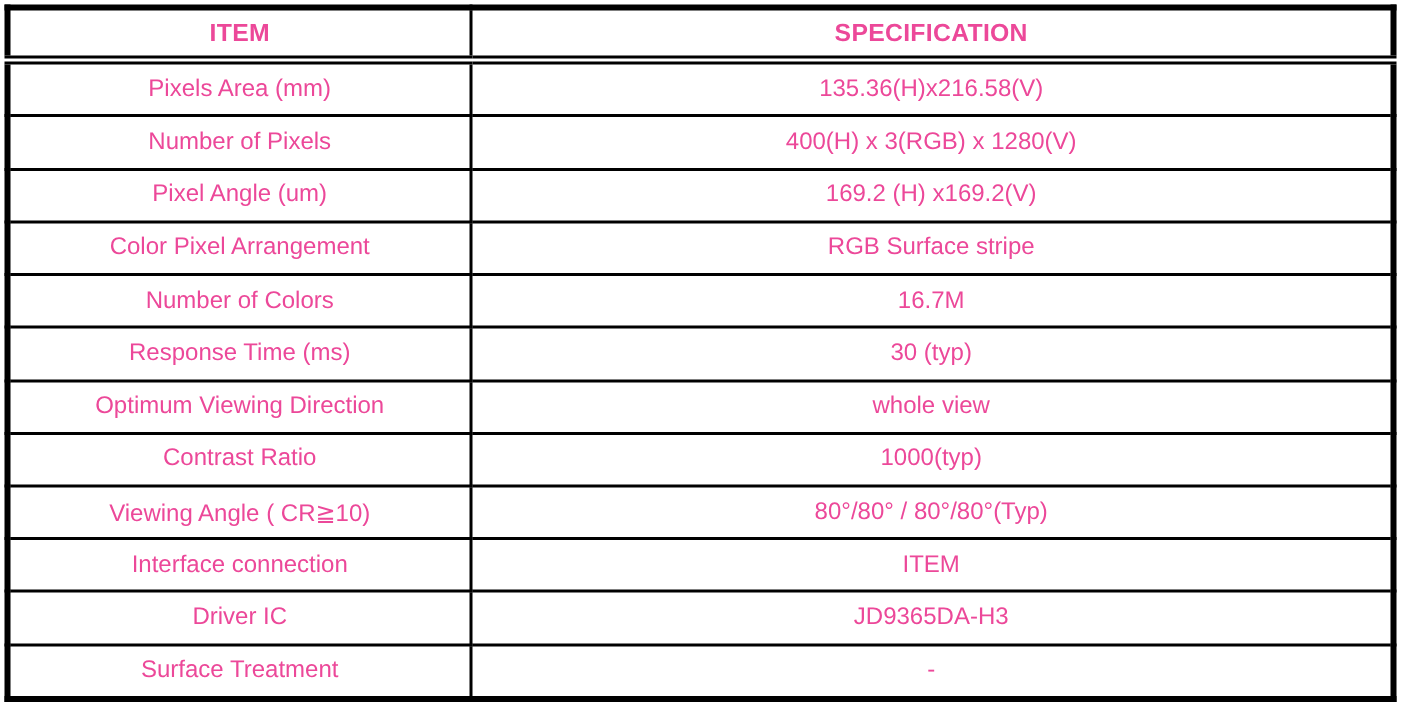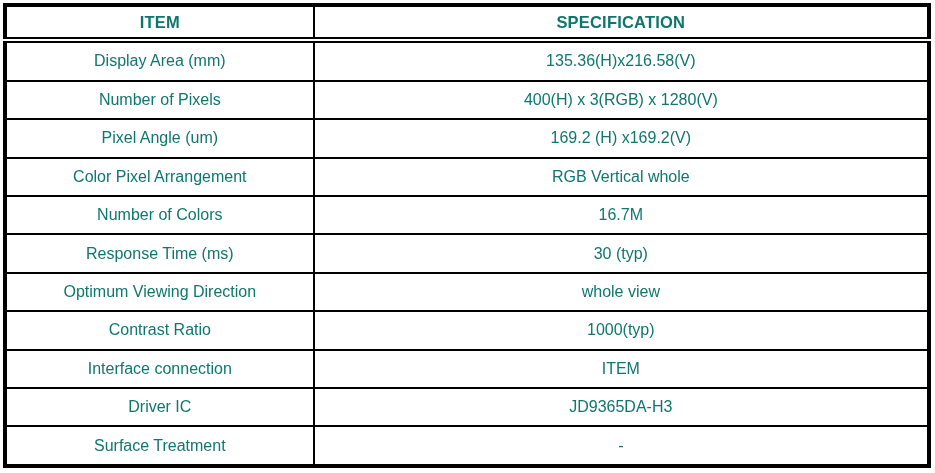--- a/index.html
+++ b/index.html
@@ -19,21 +19,21 @@
     border-collapse: collapse;
     table-layout: fixed;
     background: #ffffff;
   }
 
   table.spec-table th,
   table.spec-table td {
     border: 2px solid #000000;
     text-align: center;
     vertical-align: middle;
-    color: #0f766e;
+    color: #ec4899;
     padding: 0 4px;
     height: 30px;
     overflow: hidden;
     white-space: nowrap;
   }
 
   
   table.spec-table {
     border: 4px solid #000000;
   }
@@ -64,52 +64,56 @@
       <col class="spec-col">
     </colgroup>
     <thead>
       <tr>
         <th>ITEM</th>
         <th>SPECIFICATION</th>
       </tr>
     </thead>
     <tbody>
       <tr>
-        <td>Display Area (mm)</td>
+        <td>Pixels Area (mm)</td>
         <td>135.36(H)x216.58(V)</td>
       </tr>
       <tr>
         <td>Number of Pixels</td>
         <td>400(H) x 3(RGB) x 1280(V)</td>
       </tr>
       <tr>
         <td>Pixel Angle (um)</td>
         <td>169.2 (H) x169.2(V)</td>
       </tr>
       <tr>
         <td>Color Pixel Arrangement</td>
-        <td>RGB Vertical whole</td>
+        <td>RGB Surface stripe</td>
       </tr>
       <tr>
         <td>Number of Colors</td>
         <td>16.7M</td>
       </tr>
       <tr>
         <td>Response Time (ms)</td>
         <td>30 (typ)</td>
       </tr>
       <tr>
         <td>Optimum Viewing Direction</td>
         <td>whole view</td>
       </tr>
       <tr>
         <td>Contrast Ratio</td>
         <td>1000(typ)</td>
       </tr>
       <tr>
+        <td>Viewing Angle ( CR≧10)</td>
+        <td>80°/80° / 80°/80°(Typ)</td>
+      </tr>
+      <tr>
         <td>Interface connection</td>
         <td>ITEM</td>
       </tr>
       <tr>
         <td>Driver IC</td>
         <td>JD9365DA-H3</td>
       </tr>
       <tr>
         <td>Surface Treatment</td>
         <td>-</td>

